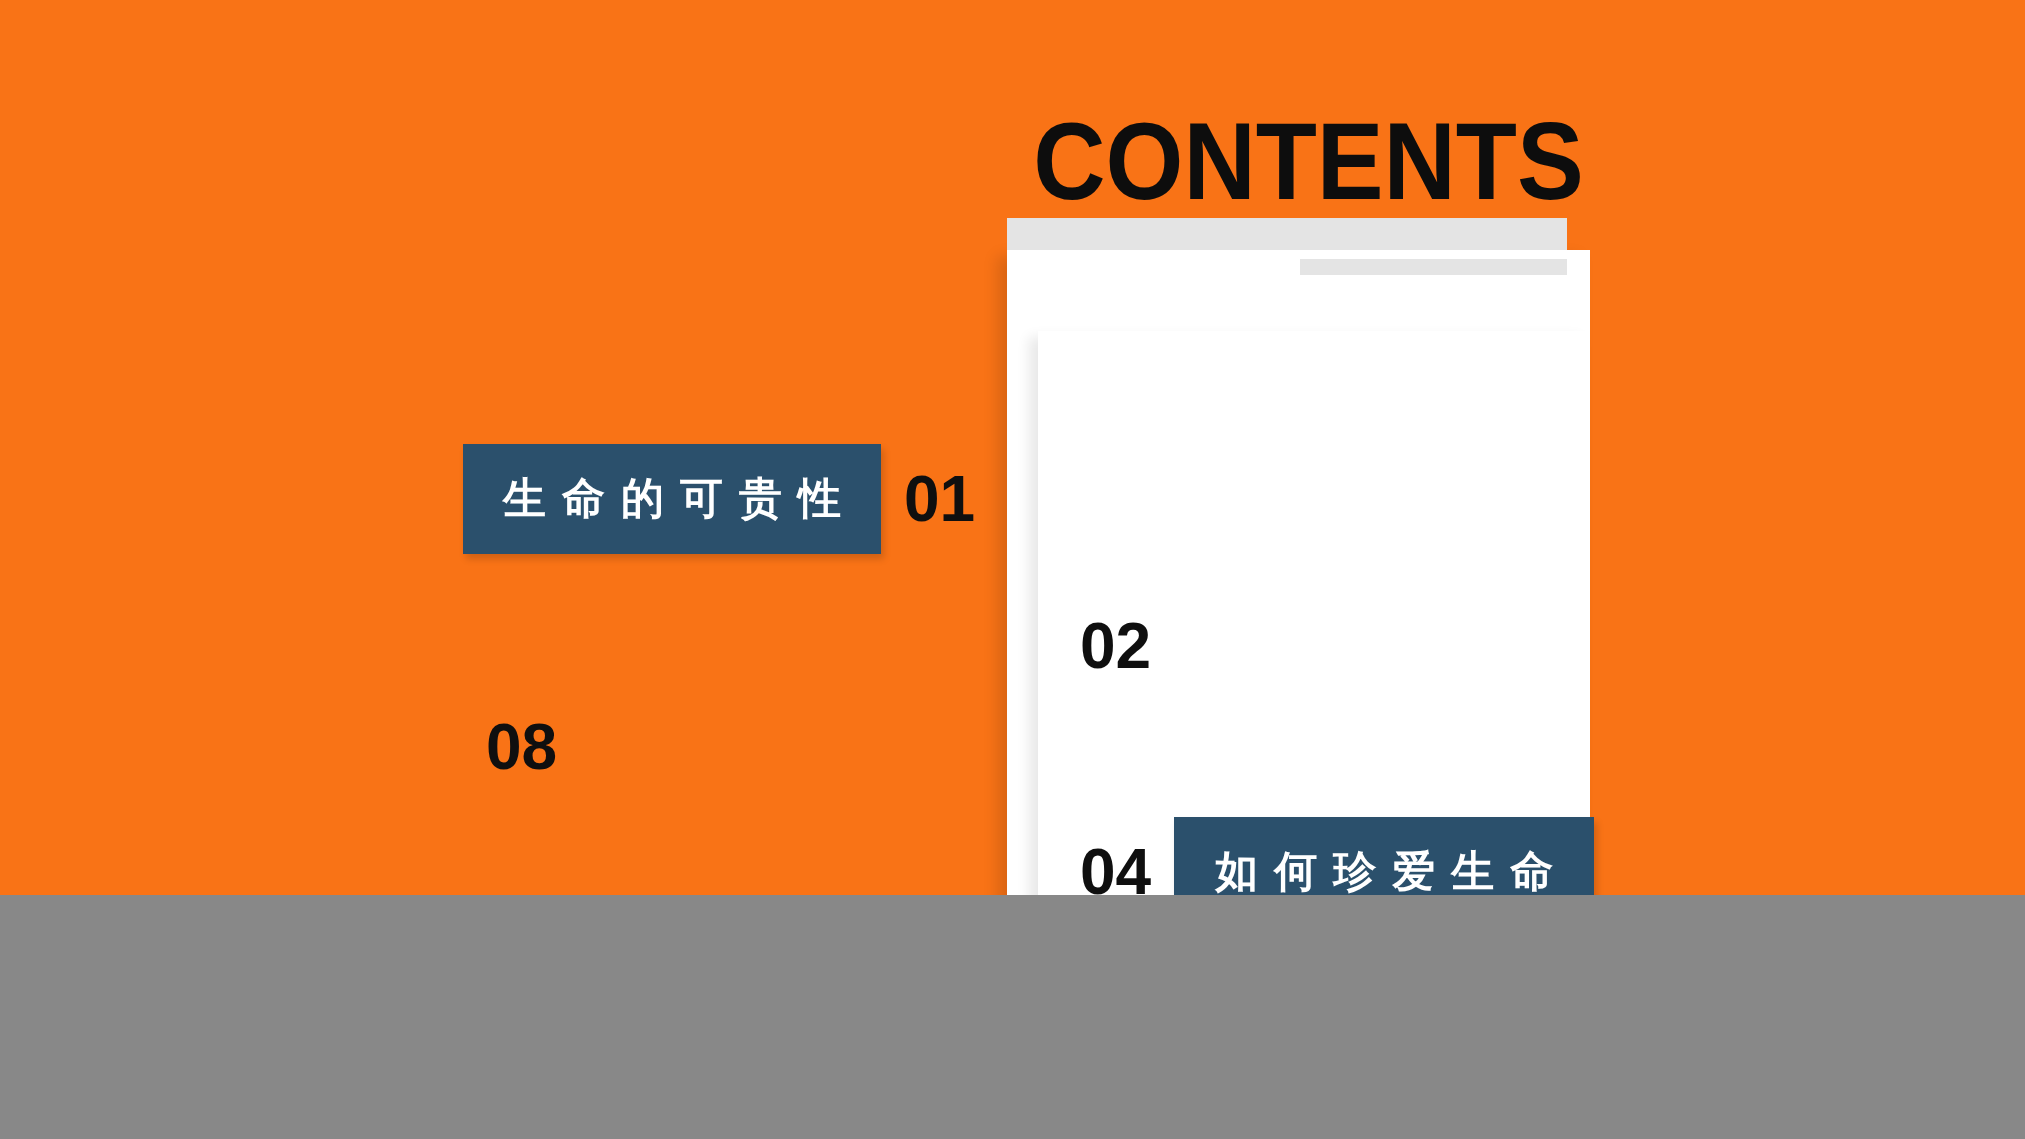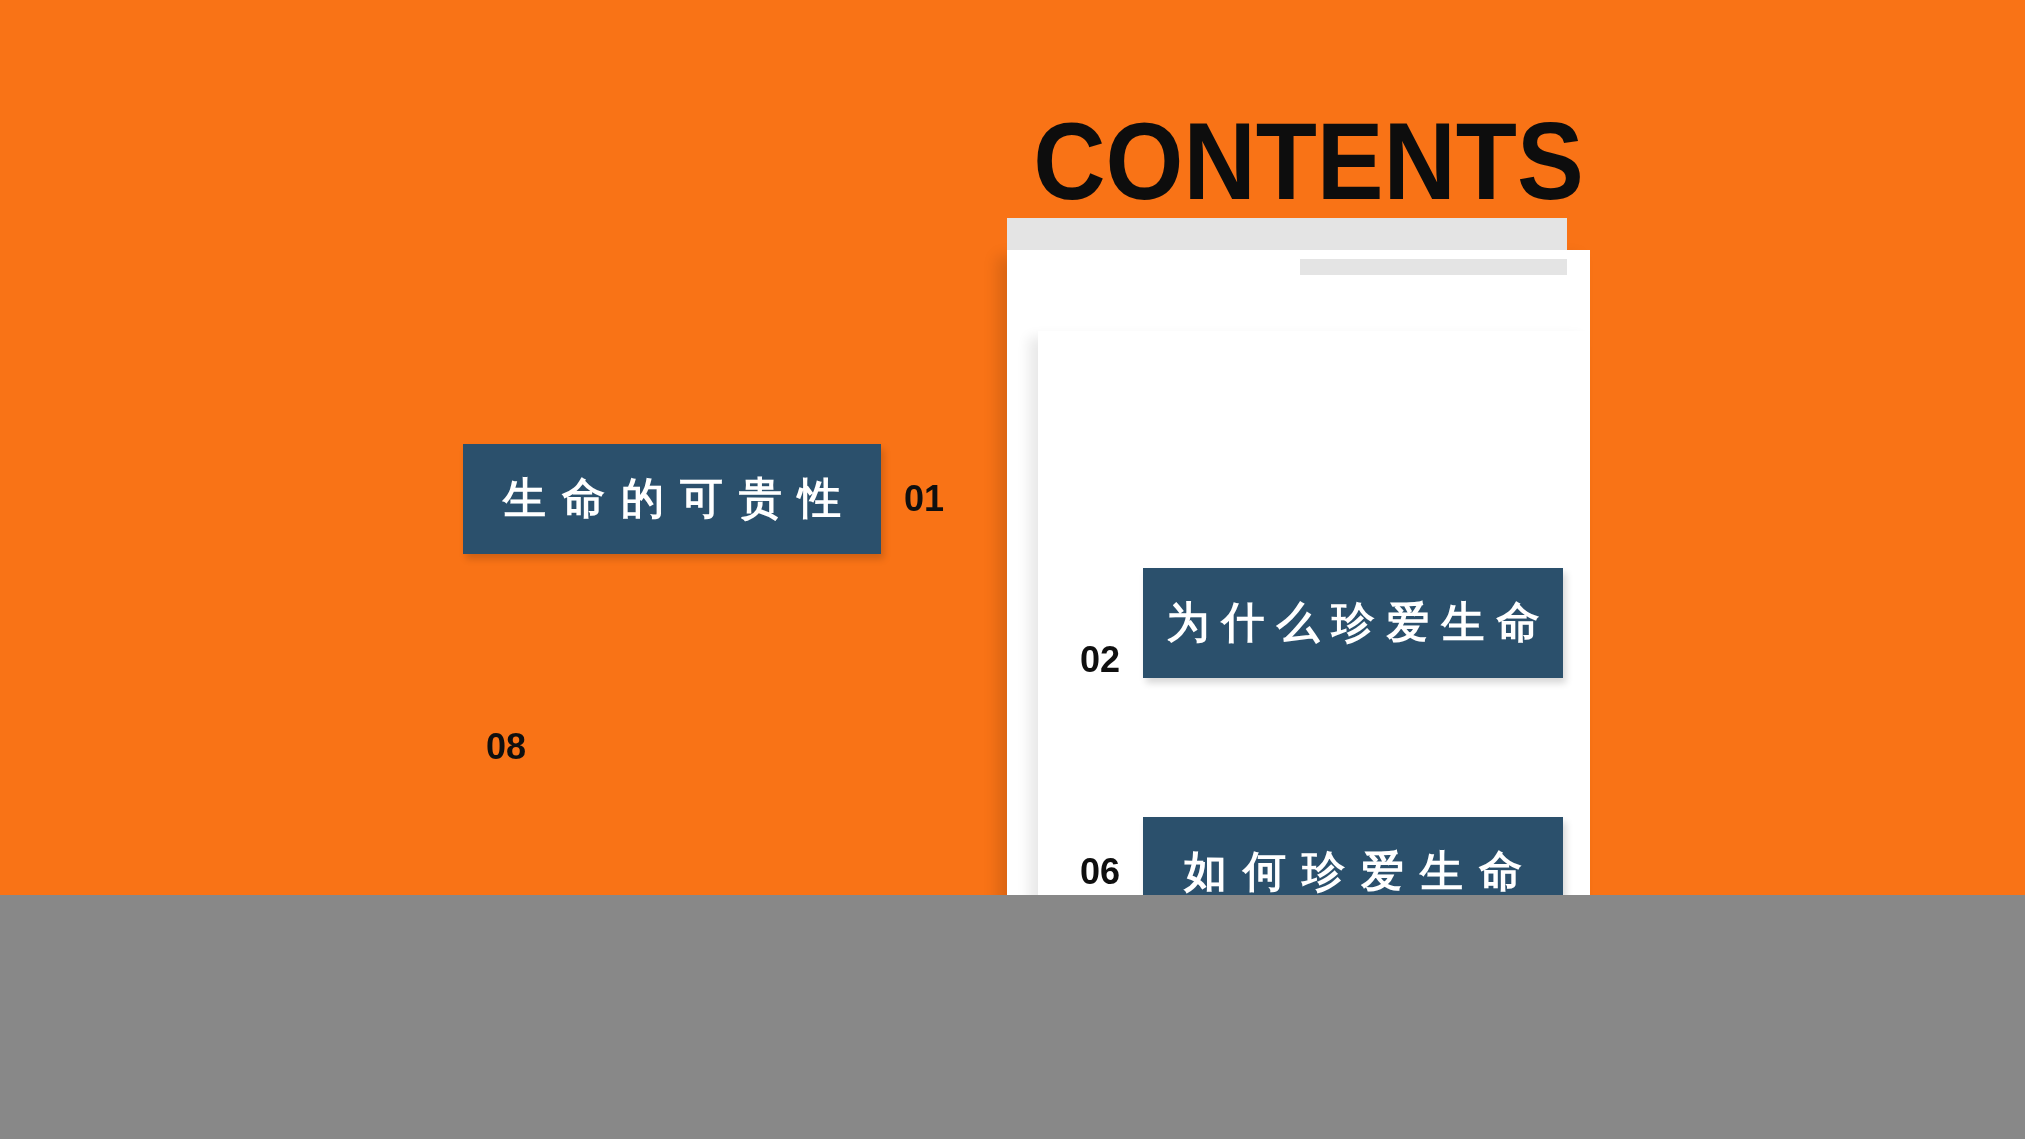--- a/index.html
+++ b/index.html
@@ -75,21 +75,21 @@
     font-weight:bold;
     letter-spacing:16px;
     text-indent:16px;
     white-space:nowrap;
     box-shadow:3px 5px 7px rgba(0,0,0,0.16);
   }
   .toc-row.r2 .toc-box,
   .toc-row.r4 .toc-box{width:420px;}
   .toc-box.tight{letter-spacing:12px;text-indent:12px;}
   .toc-num{
-    font-size:36px;
+    font-size:64px;
     font-weight:bold;
     color:#0f0f0f;
     line-height:1;
   }
   .toc-row.r1 .toc-num,
   .toc-row.r3 .toc-num{margin-left:23px;}
   .toc-row.r2 .toc-num,
   .toc-row.r4 .toc-num{margin-right:23px;}
 </style>
 </head>
@@ -105,25 +105,24 @@
   <div class="panel-back"></div>
   <div class="panel-front"></div>
 
   <div class="toc-row r1">
     <div class="toc-box">生命的可贵性</div>
     <div class="toc-num">01</div>
   </div>
 
   <div class="toc-row r2">
     <div class="toc-num">02</div>
-    <div class="toc-box tight">为什么珍爱生命</div>
   </div>
 
   <div class="toc-row r3">
     <div class="toc-num">08</div>
   </div>
 
   <div class="toc-row r4">
-    <div class="toc-num">06</div>
+    <div class="toc-num">04</div>
     <div class="toc-box">如何珍爱生命</div>
   </div>
 
 </div>
 
 </body></html>

